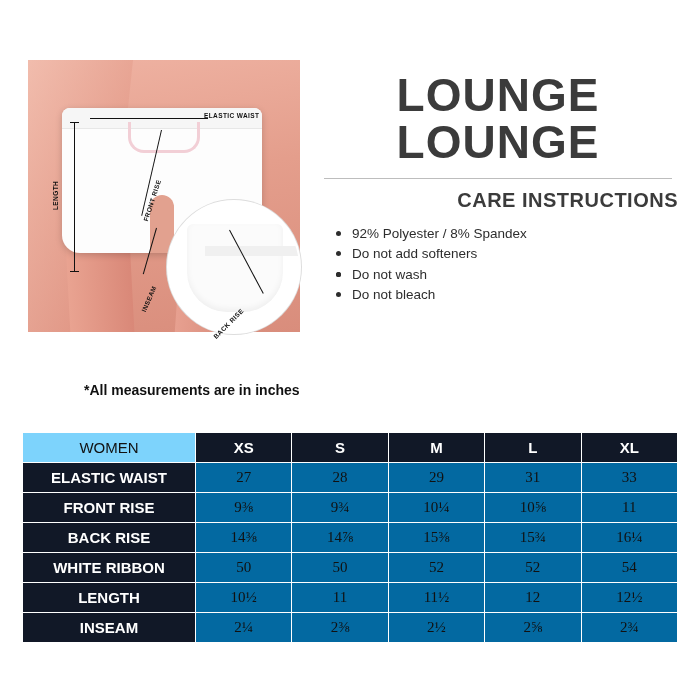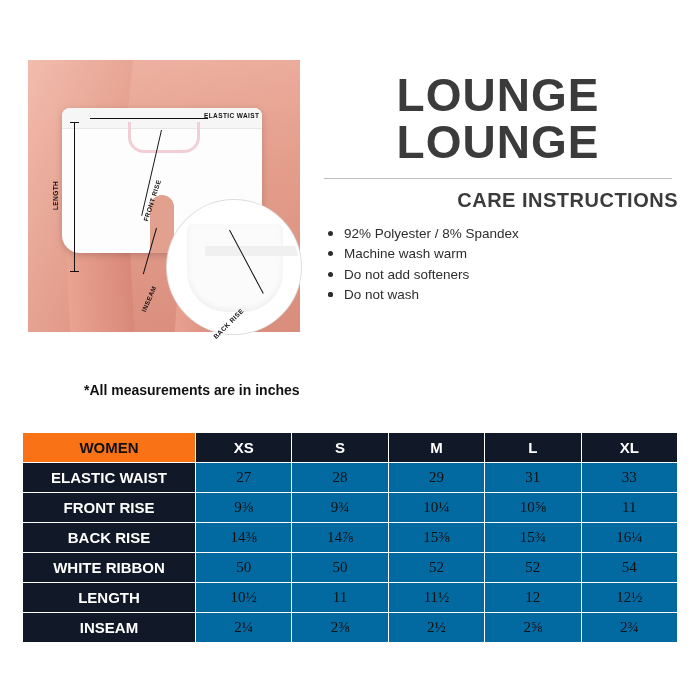--- a/index.html
+++ b/index.html
@@ -195,21 +195,21 @@
   .care-title {
     font-size: 20px;
     font-weight: bold;
     letter-spacing: .5px;
     color: #3b3b3b;
     text-align: right;
     margin: 0 0 12px 0;
   }
   .care-list {
     list-style: none;
-    margin: 0;
+    margin: 8px;
     padding: 0 0 0 10px;
   }
   .care-list li {
     position: relative;
     font-size: 13.5px;
     color: #2d2d2d;
     line-height: 1.52;
     padding-left: 16px;
   }
   .care-list li .dot {
@@ -235,23 +235,23 @@
     table-layout: fixed;
   }
   table.size-chart th,
   table.size-chart td {
     border: 1px solid #ffffff;
     text-align: center;
     height: 27px;
     font-size: 15px;
   }
   .hdr-first {
-    background: #f97316;
+    background: #7dd3fc;
     color: #111;
-    font-weight: bold;
+    font-weight: normal;
     font-size: 16px;
     width: 170px;
   }
   .hdr-size {
     background: #111827;
     color: #ffffff;
     font-weight: bold;
     font-size: 16px;
   }
   .row-label {
@@ -308,24 +308,24 @@
 
     <div class="footnote">*All measurements are in inches</div>
 
     <div class="info">
       <div class="title">LOUNGE</div>
       <div class="title">LOUNGE</div>
       <div class="rule"></div>
       <div class="care-title">CARE INSTRUCTIONS</div>
       <ul class="care-list">
         <li><span class="dot"></span><span>92% Polyester / 8% Spandex</span></li>
-        <li><span class="dot"></span><span>Machine wash warm</span></li>
         <li><span class="dot"></span><span>Do not add softeners</span></li>
         <li><span class="dot"></span></li>
         <li><span class="dot"></span><span>Do not wash</span></li>
+        <li><span class="dot"></span><span>Do not bleach</span></li>
       </ul>
     </div>
   </div>
 
   <div class="table-wrap">
     <table class="size-chart">
       <thead>
         <tr>
           <th class="hdr-first">WOMEN</th>
           <th class="hdr-size">XS</th>

